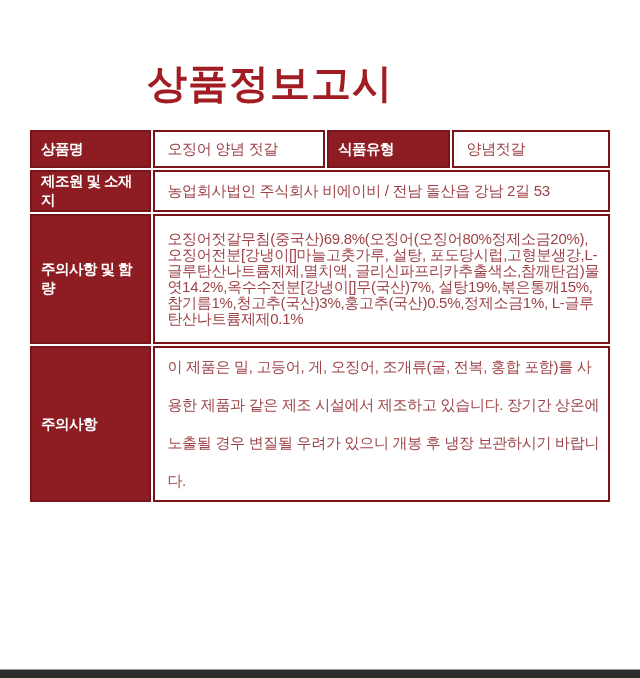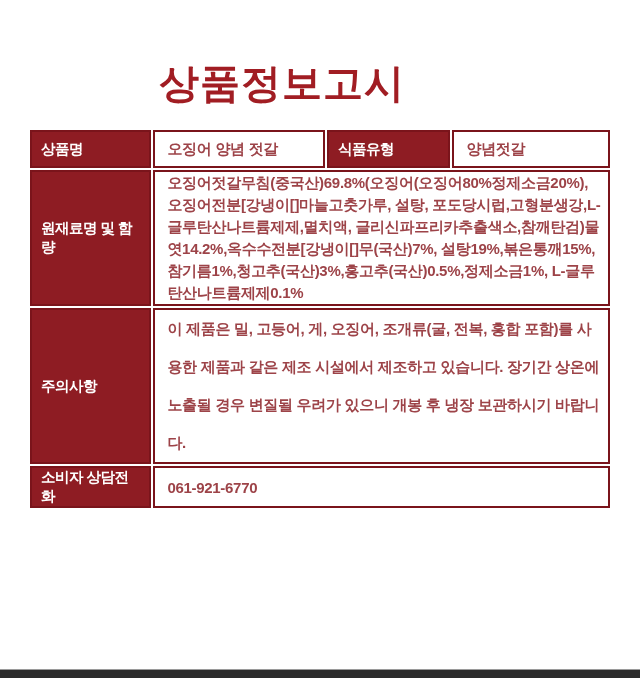--- a/index.html
+++ b/index.html
@@ -18,21 +18,20 @@
   .title {
     position: absolute;
     top: 56px;
     left: 0;
     width: 540px;
     text-align: center;
     font-size: 40px;
     font-weight: bold;
     letter-spacing: 1px;
     color: #A11D23;
-    padding-left: 12px;
   }
   table.info {
     position: absolute;
     top: 128px;
     left: 28px;
     width: 584px;
     table-layout: fixed;
     border-collapse: separate;
     border-spacing: 2px;
   }
@@ -50,34 +49,33 @@
   table.info td {
     background: #ffffff;
     border: 2px solid #7A141B;
     color: #9D4348;
     font-size: 15px;
     text-align: left;
     padding: 0 6px 0 12px;
     vertical-align: middle;
     letter-spacing: -0.3px;
     overflow: hidden;
-    font-weight: bold;
   }
   tr.r1 th, tr.r1 td { height: 34px; }
   tr.r2 th, tr.r2 td { height: 33px; }
   tr.r3 th, tr.r3 td { height: 33px; }
   tr.r4 th, tr.r4 td { height: 27px; }
   tr.r5 th, tr.r5 td { height: 31px; }
   tr.r6 th, tr.r6 td { height: 126px; }
   tr.r7 th, tr.r7 td { height: 82px; }
   tr.r8 th, tr.r8 td { height: 29px; }
   tr.r9 th, tr.r9 td { height: 30px; }
   td.ingredients {
     font-size: 13px;
-    line-height: 22px;
+    line-height: 16px;
     word-break: break-all;
     padding: 6px 8px 6px 11px;
     letter-spacing: -0.6px;
   }
   td.caution {
     font-size: 14.5px;
     line-height: 38px;
     word-break: break-all;
     padding: 4px 10px 4px 12px;
     letter-spacing: -0.4px;
@@ -112,34 +110,34 @@
         <tr class="r1">
       <th>상품명</th>
       <td>오징어 양념 젓갈</td>
       <th>식품유형</th>
       <td>양념젓갈</td>
     </tr>
 
 
 
 
+    <tr class="r5">
+      <th>제조원 및 소재지</th>
+      <td colspan="3">농업회사법인 주식회사 비에이비 / 전남 돌산읍 강남 2길 53</td>
+    </tr>
 
     <tr class="r6">
-      <th>원재료명 및 함량</th>
+      <th>주의사항 및 함량</th>
       <td colspan="3" class="ingredients">오징어젓갈무침(중국산)69.8%(오징어(오징어80%정제소금20%), 오징어전분[강냉이[]마늘고춧가루, 설탕, 포도당시럽,고형분생강,L-글루탄산나트륨제제,멸치액, 글리신파프리카추출색소,참깨탄검)물엿14.2%,옥수수전분[강냉이[]무(국산)7%, 설탕19%,볶은통깨15%,참기름1%,청고추(국산)3%,홍고추(국산)0.5%,정제소금1%, L-글루탄산나트륨제제0.1%</td>
     </tr>
 
     <tr class="r7">
       <th>주의사항</th>
       <td colspan="3" class="caution">이 제품은 밀, 고등어, 게, 오징어, 조개류(굴, 전복, 홍합 포함)를 사용한 제품과 같은 제조 시설에서 제조하고 있습니다. 장기간 상온에 노출될 경우 변질될 우려가 있으니 개봉 후 냉장 보관하시기 바랍니다.</td>
     </tr>
 
-    <tr class="r8">
-      <th>소비자 상담전화</th>
-      <td colspan="3">061-921-6770</td>
-    </tr>
 
   </tbody>
     </table>
 
   <div class="bottom-bar"></div>
 
 </div>
 
 </body></html>

